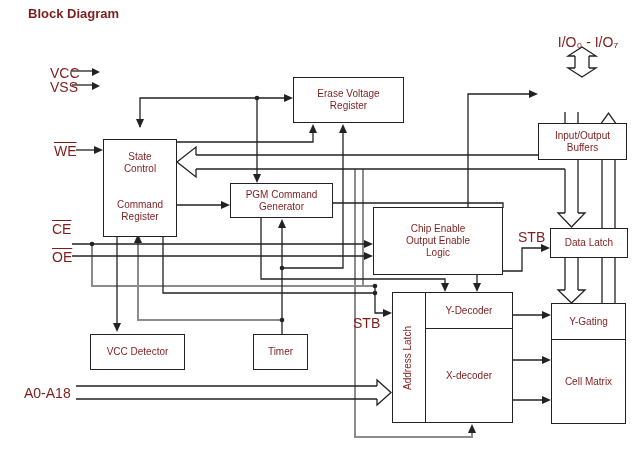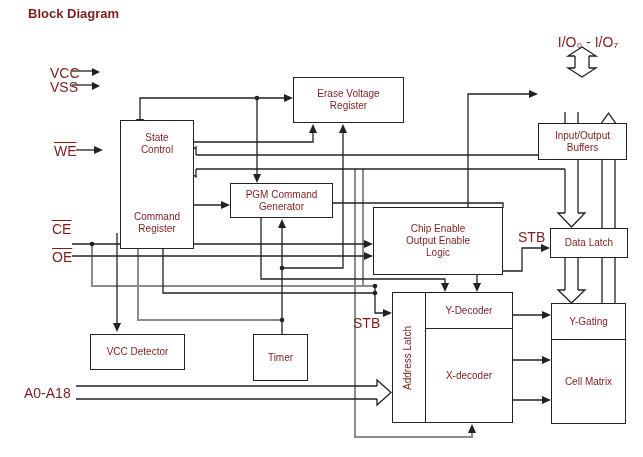--- a/index.html
+++ b/index.html
@@ -134,21 +134,21 @@
   <div class="lbl" style="left:50px;top:66px;">VCC</div>
   <div class="lbl" style="left:50px;top:80px;">VSS</div>
   <div class="lbl ovl" style="left:54px;top:144px;">WE</div>
   <div class="lbl ovl" style="left:52px;top:222px;">CE</div>
   <div class="lbl ovl" style="left:52px;top:250px;">OE</div>
   <div class="lbl" style="left:24px;top:386px;">A0-A18</div>
   <div class="lbl" style="left:548px;top:35px;width:80px;text-align:center;">I/O₀ - I/O₇</div>
   <div class="lbl" style="left:518px;top:230px;">STB</div>
   <div class="lbl" style="left:353px;top:316px;">STB</div>
 
-  <div class="box sc-box" style="left:103px;top:120px;width:74px;height:129px;margin-left:17px;">
+  <div class="box sc-box" style="left:103px;top:139px;width:74px;height:98px;">
     <div>State
 Control</div>
     <div>Command
 Register</div>
   </div>
 
   <div class="box" style="left:293px;top:77px;width:111px;height:46px;">
     <div>Erase Voltage
 Register</div>
   </div>
@@ -170,21 +170,21 @@
   </div>
 
   <div class="box" style="left:550px;top:228px;width:78px;height:30px;">
     <div>Data Latch</div>
   </div>
 
   <div class="box" style="left:90px;top:334px;width:95px;height:36px;">
     <div>VCC Detector</div>
   </div>
 
-  <div class="box" style="left:253px;top:334px;width:55px;height:47px;">
+  <div class="box" style="left:253px;top:334px;width:55px;height:36px;">
     <div>Timer</div>
   </div>
 
   <div class="box split-col" style="left:551px;top:303px;width:75px;height:121px;">
     <div class="split-top" style="height:36px;">
       <div>Y-Gating</div>
     </div>
     <div class="split-rest">
       <div>Cell Matrix</div>
     </div>

